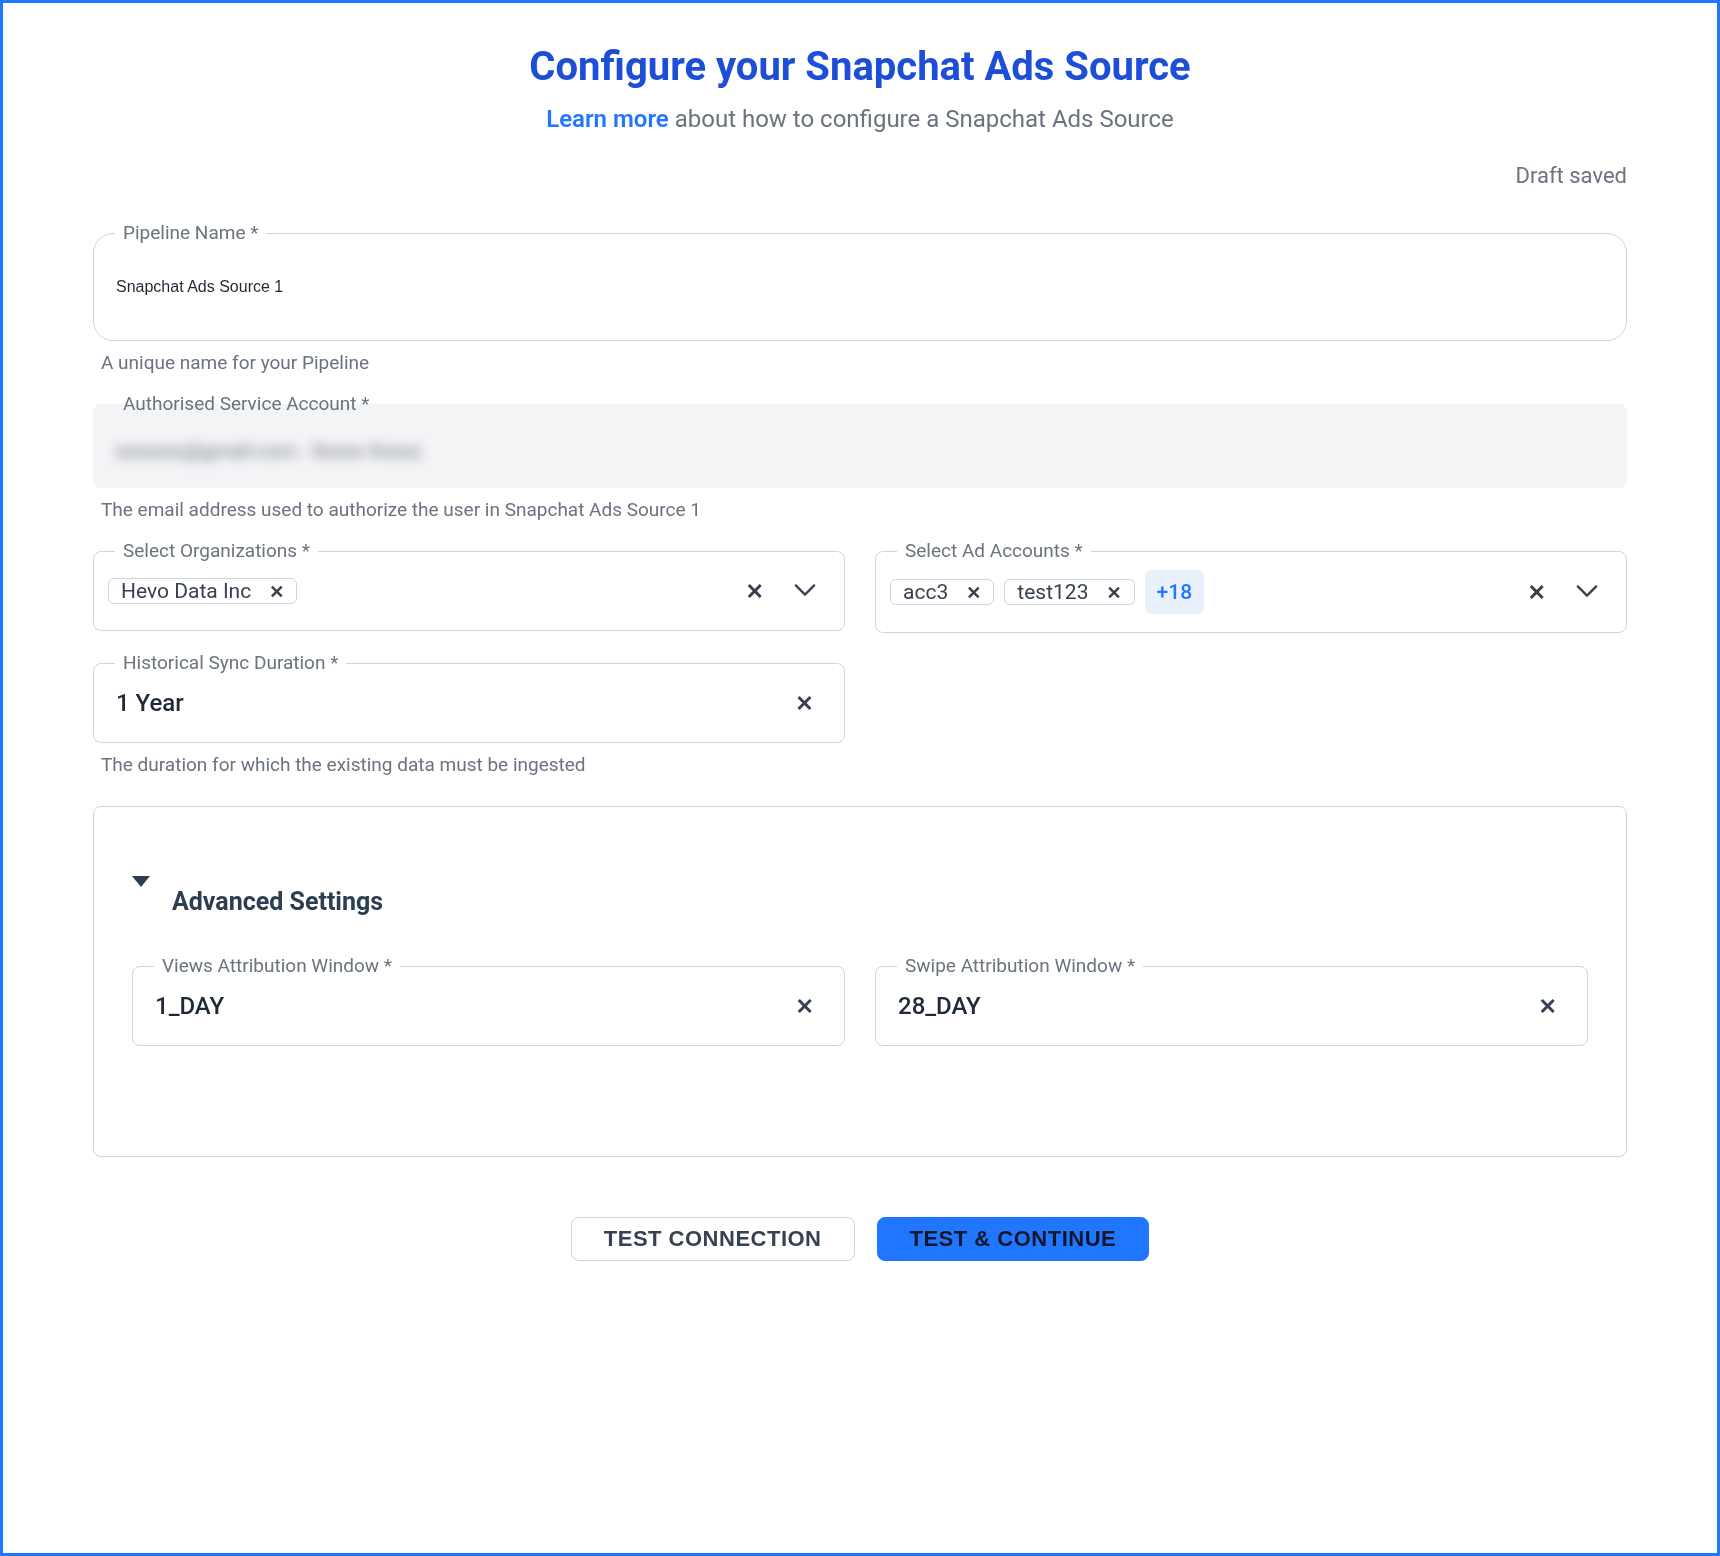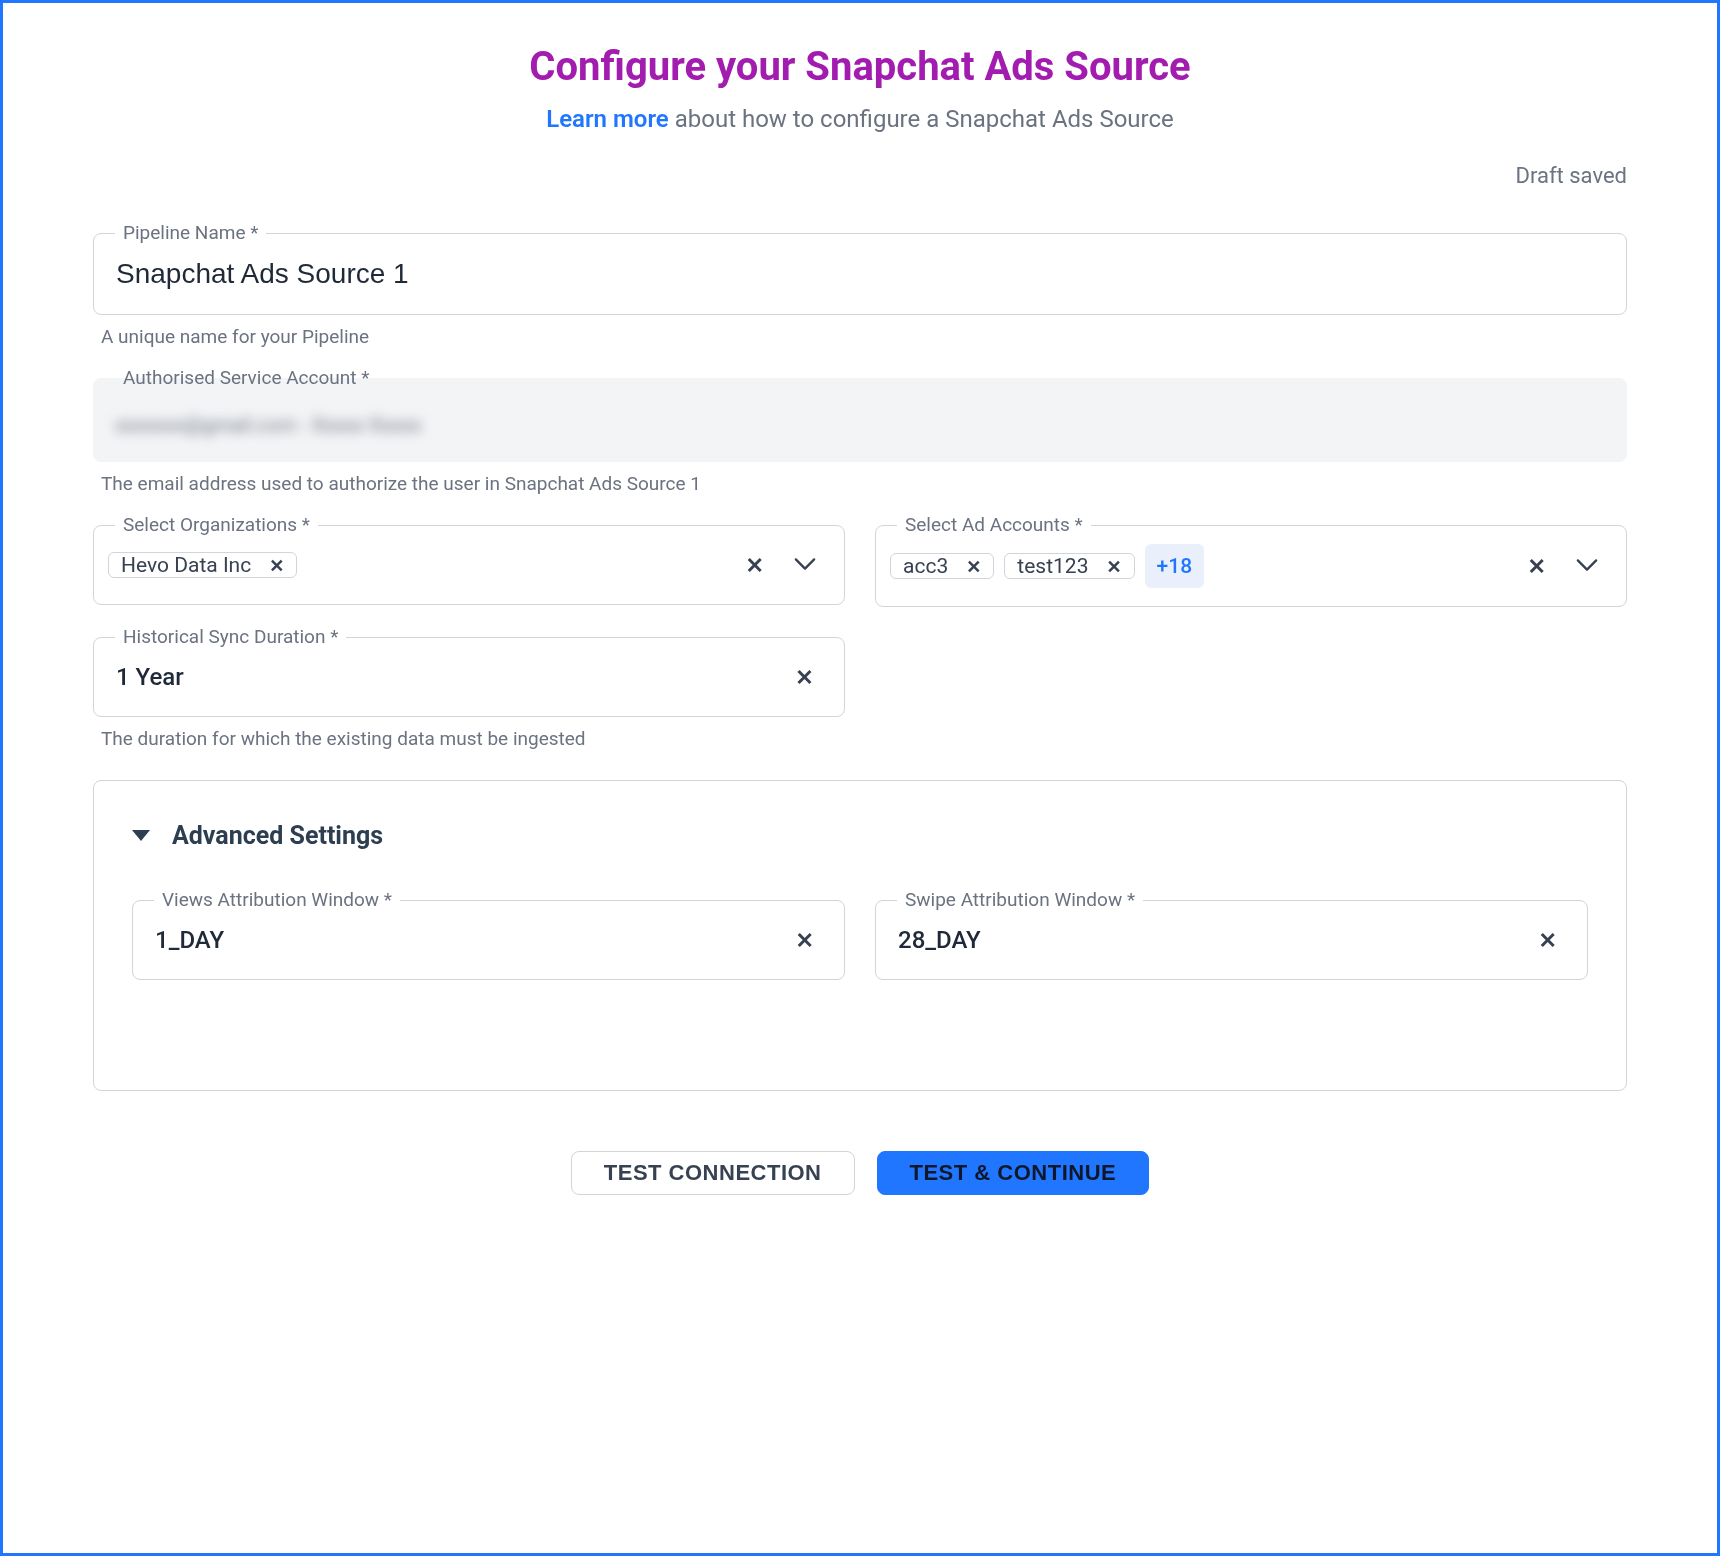--- a/index.html
+++ b/index.html
@@ -19,21 +19,21 @@
       padding: 40px 90px 50px;
       position: relative;
     }
     .header {
       text-align: center;
       margin-bottom: 30px;
     }
     .title {
       font-size: 40px;
       font-weight: 700;
-      color: #a21caf;
+      color: #1d4ed8;
       margin-bottom: 15px;
     }
     .subtitle {
       font-size: 24px;
       color: #6B7280;
     }
     .learn-more {
       color: #2176FF;
       font-weight: 600;
       text-decoration: none;
@@ -62,23 +62,23 @@
       top: -12px;
       left: 22px;
       padding: 0 8px;
       font-size: 19px;
       color: #6B7280;
       z-index: 1;
     }
     .text-input {
       width: 100%;
       border: 1px solid #D1D5DB;
-      border-radius: 8px;
-      padding: 24px 22px;
-      font-size: 28px;
+      border-radius: 20px;
+      padding: 44px 22px;
+      font-size: 16px;
       color: #1F2937;
       font-weight: 500;
       background: #fff;
     }
     .helper-text {
       font-size: 19px;
       color: #6B7280;
       margin-top: 10px;
       margin-bottom: 30px;
       margin-left: 8px;
@@ -183,20 +183,21 @@
       display: flex;
       align-items: center;
       gap: 22px;
       margin-bottom: 50px;
       cursor: pointer;
     }
     .advanced-title {
       font-size: 25px;
       font-weight: 700;
       color: #2C3E50;
+      margin-top: 40px;
     }
     .caret-down {
       width: 0;
       height: 0;
       border-left: 9px solid transparent;
       border-right: 9px solid transparent;
       border-top: 11px solid #2C3E50;
     }
     .footer-buttons {
       display: flex;

